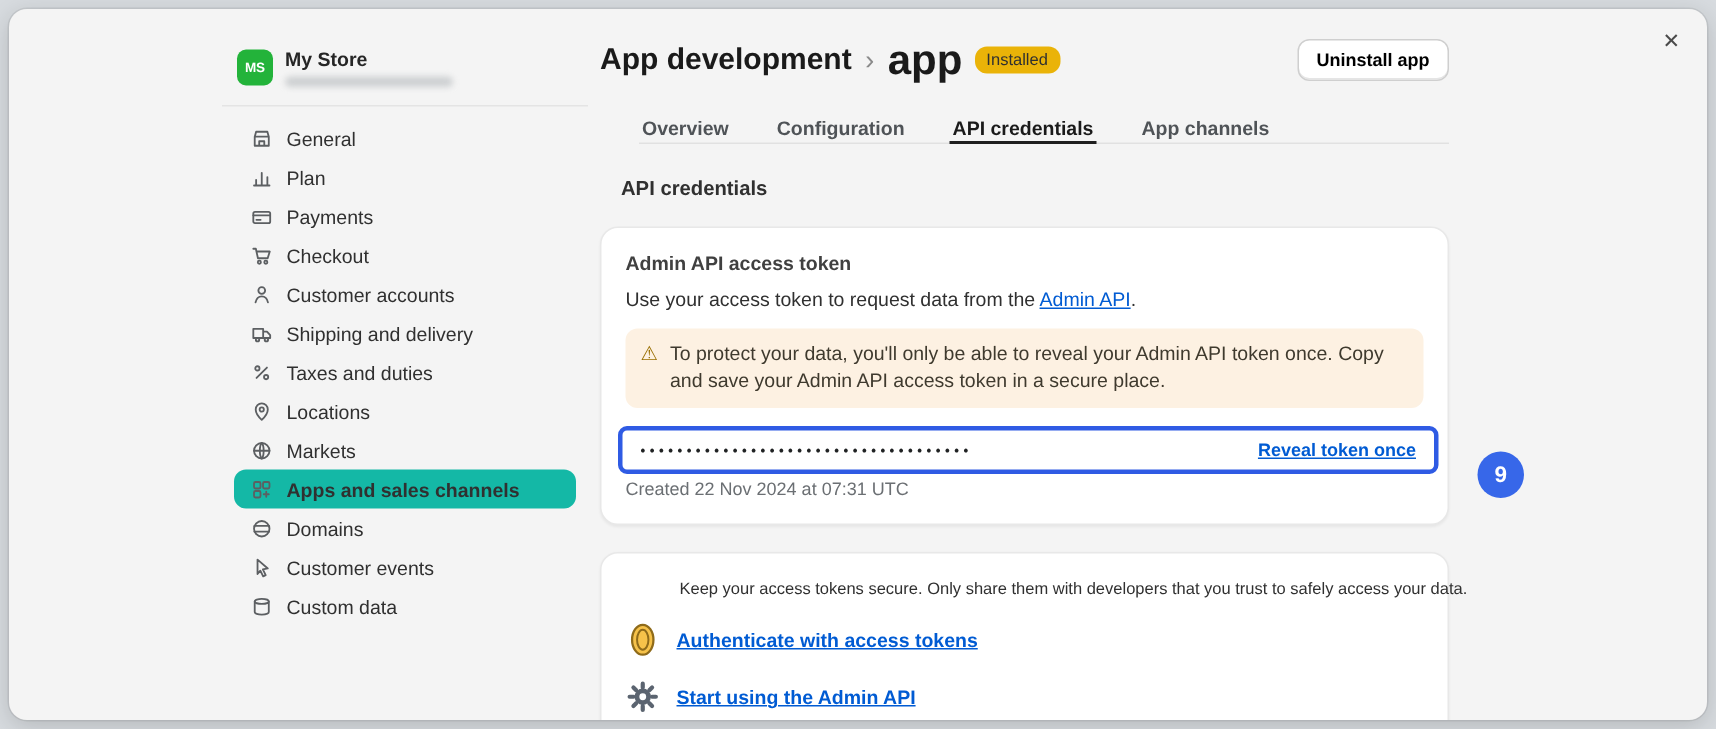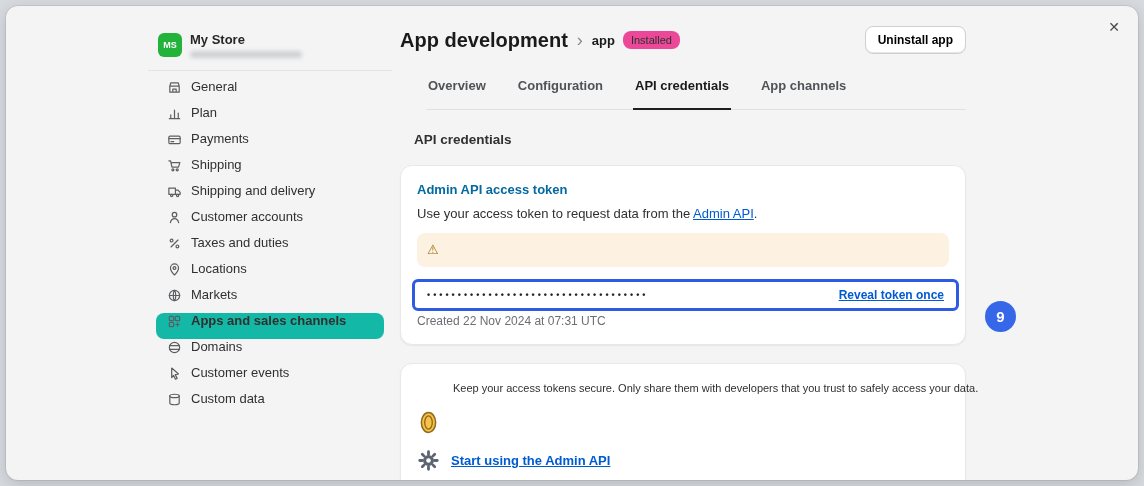--- a/index.html
+++ b/index.html
@@ -18,48 +18,48 @@
   
   .sidebar { position:absolute; left:142px; top:10px; width:244px; }
   .store { display:flex; align-items:center; gap:8px; padding:16px 10px 10px 10px; }
   .avatar { width:24px; height:24px; border-radius:6px; background:#23b33a; color:#fff;
             font-size:9px; font-weight:700; display:flex; align-items:center; justify-content:center; }
   .store-name { font-size:13px; font-weight:700; color:#262626; }
   .store-url-blur { margin-top:4px; width:112px; height:7px; border-radius:4px;
                     background:#b9bdc0; filter:blur(2px); opacity:.65; }
   .side-divider { border-bottom:1px solid #e4e4e4; margin:2px 0 8px 0; }
   .nav { padding:0 8px; }
-  .nav-item { height:26px; display:flex; align-items:flex-start; gap:9px; padding:0 10px;
+  .nav-item { height:26px; display:flex; align-items:center; gap:9px; padding:0 10px;
               border-radius:8px; font-size:13px; color:#303030; cursor:pointer; }
   .nav-item.active { background:#14b8a6; font-weight:600; }
   .nav-icon { width:16px; height:16px; display:flex; align-items:center; justify-content:center; color:#5c5f62; }
   .nav-icon svg { display:block; }
 
   
   .main { position:absolute; left:394px; top:18px; width:566px; }
   .page-header { display:flex; align-items:center; justify-content:space-between; height:32px; }
   .crumbs { display:flex; align-items:center; gap:8px; }
   .crumb { font-size:20px; font-weight:700; color:#1a1a1a; cursor:pointer; }
   .sep { font-size:18px; color:#8a8a8a; padding:0 1px; }
-  .title { font-size:13px; font-weight:700; color:#1a1a1a;text-align:center; }
-  .badge { background:#ec4899; border-radius:8px; padding:3px 8px; font-size:11px; color:#303030; }
+  .title { font-size:28px; font-weight:700; color:#1a1a1a;text-align:center; }
+  .badge { background:#eab308; border-radius:8px; padding:3px 8px; font-size:11px; color:#303030; }
   .btn { background:#fff; border:1px solid #cfcfcf; box-shadow:inset 0 -1px 0 rgba(0,0,0,.10);
          border-radius:8px; padding:6px 12px; font-size:12px; font-weight:700; color:#000000;
          font-family:inherit; cursor:pointer; }
 
   .tabs { margin:16px 0 0 26px; display:flex; gap:28px; border-bottom:1px solid #e1e1e1; }
-  .tab { padding:6px 2px 15px 2px; font-size:13px; font-weight:600; color:#4f5357;
+  .tab { padding:6px 2px 1px 2px; font-size:13px; font-weight:600; color:#4f5357;
          cursor:pointer; margin-bottom:-1px; border-bottom:2px solid transparent; }
   .tab.active { color:#1a1a1a; border-bottom-color:#1f1f1f; }
 
   .section-title { margin:22px 0 0 14px; font-size:13.5px; font-weight:700; color:#303030; }
 
   .card { background:#fff; border:1px solid #e8e8e8; border-radius:12px;
           box-shadow:0 1px 2px rgba(0,0,0,.06); margin-top:18px; padding:16px; }
-  .card h3 { font-size:13px; font-weight:700; color:#0369a1; }
+  .card h3 { font-size:13px; font-weight:700; color:#404040; }
   .desc { margin-top:8px; font-size:13px; color:#303030; line-height:1.4; }
   .desc a, .link-row a { color:#005bd3; text-decoration:underline; cursor:pointer; }
 
   .warning { margin-top:10px; background:#fdf1e2; border-radius:8px; padding:8px 10px;
              display:flex; gap:8px; align-items:flex-start; }
   .warn-icon { font-size:13px; color:#996f00; line-height:1.4; }
   .warning p { font-size:13px; line-height:1.4; color:#3f3a2e; }
 
   .token-annot { margin:12px -10px 0 -5px; border:3px solid #2f5be4; border-radius:6px;
                  padding:6px 12px; display:flex; align-items:center; justify-content:space-between;
@@ -122,40 +122,40 @@
             <span class="nav-label">Payments</span>
           </div>
           <div class="nav-item">
             <span class="nav-icon">
               <svg viewBox="0 0 16 16" width="15" height="15" fill="none" stroke="#5c5f62" stroke-width="1.3" stroke-linecap="round" stroke-linejoin="round">
                 <path d="M2 3h1.8l1.5 6.8h6.9L13.7 5H4.4"></path>
                 <circle cx="6.3" cy="12.6" r="1.1"></circle>
                 <circle cx="10.9" cy="12.6" r="1.1"></circle>
               </svg>
             </span>
-            <span class="nav-label">Shipping</span>
+            <span class="nav-label">Checkout</span>
+          </div>
+          <div class="nav-item">
+            <span class="nav-icon">
+              <svg viewBox="0 0 16 16" width="15" height="15" fill="none" stroke="#5c5f62" stroke-width="1.3" stroke-linecap="round" stroke-linejoin="round">
+                <circle cx="8" cy="5" r="2.4"></circle>
+                <path d="M3.6 13.4c.6-2.9 2.2-4.3 4.4-4.3s3.8 1.4 4.4 4.3"></path>
+              </svg>
+            </span>
+            <span class="nav-label">Customer accounts</span>
           </div>
           <div class="nav-item">
             <span class="nav-icon">
               <svg viewBox="0 0 16 16" width="15" height="15" fill="none" stroke="#5c5f62" stroke-width="1.3" stroke-linecap="round" stroke-linejoin="round">
                 <path d="M2 4.5h7v6.5H2zM9 6.5h2.7L14 9v2H9"></path>
                 <circle cx="5" cy="12.2" r="1.2"></circle>
                 <circle cx="11.3" cy="12.2" r="1.2"></circle>
               </svg>
             </span>
             <span class="nav-label">Shipping and delivery</span>
-          </div>
-          <div class="nav-item">
-            <span class="nav-icon">
-              <svg viewBox="0 0 16 16" width="15" height="15" fill="none" stroke="#5c5f62" stroke-width="1.3" stroke-linecap="round" stroke-linejoin="round">
-                <circle cx="8" cy="5" r="2.4"></circle>
-                <path d="M3.6 13.4c.6-2.9 2.2-4.3 4.4-4.3s3.8 1.4 4.4 4.3"></path>
-              </svg>
-            </span>
-            <span class="nav-label">Customer accounts</span>
           </div>
           <div class="nav-item">
             <span class="nav-icon">
               <svg viewBox="0 0 16 16" width="15" height="15" fill="none" stroke="#5c5f62" stroke-width="1.3" stroke-linecap="round" stroke-linejoin="round">
                 <path d="M4.3 11.7 11.7 4.3"></path>
                 <circle cx="4.9" cy="4.9" r="1.5"></circle>
                 <circle cx="11.1" cy="11.1" r="1.5"></circle>
               </svg>
             </span>
             <span class="nav-label">Taxes and duties</span>
@@ -237,39 +237,41 @@
         </div>
 
       <h2 class="section-title">API credentials</h2>
 
       <section class="card">
         <h3>Admin API access token</h3>
         <p class="desc"><span>Use your access token to request data from the </span><a>Admin API</a><span>.</span></p>
 
         <div class="warning">
           <span class="warn-icon">⚠</span>
+          <p>To protect your data, you'll only be able to reveal your Admin API token once. Copy and save your Admin API access token in a secure place.</p>
         </div>
 
         <div class="token-annot">
           <span class="dots">••••••••••••••••••••••••••••••••••••</span>
           <a class="reveal">Reveal token once</a>
         </div>
         <p class="created">Created 22 Nov 2024 at 07:31 UTC</p>
       </section>
 
       <section class="card secure-card">
         <p class="desc">Keep your access tokens secure. Only share them with developers that you trust to safely access your data.</p>
         <div class="link-rows" id="secure-links">
             <div class="link-row">
               <span class="row-icon">
                 <svg viewBox="0 0 20 24" width="19" height="23">
                   <ellipse cx="10" cy="12" rx="7.5" ry="10.5" fill="#f6c24a" stroke="#8f6b1a" stroke-width="1.6"></ellipse>
                   <ellipse cx="10" cy="12" rx="4" ry="7" fill="none" stroke="#8f6b1a" stroke-width="1.4"></ellipse>
                 </svg>
               </span>
+              <a>Authenticate with access tokens</a>
             </div>
             <div class="link-row">
               <span class="row-icon">
                 <svg viewBox="0 0 24 24" width="21" height="21">
                   <g stroke="#5b6470" stroke-width="3.2" stroke-linecap="round">
                     <path d="M12 2v3M12 19v3M2 12h3M19 12h3M4.9 4.9l2.1 2.1M17 17l2.1 2.1M19.1 4.9 17 7M7 17l-2.1 2.1"></path>
                   </g>
                   <circle cx="12" cy="12" r="6.2" fill="#5b6470"></circle>
                   <circle cx="12" cy="12" r="2.6" fill="#fff"></circle>
                 </svg>

